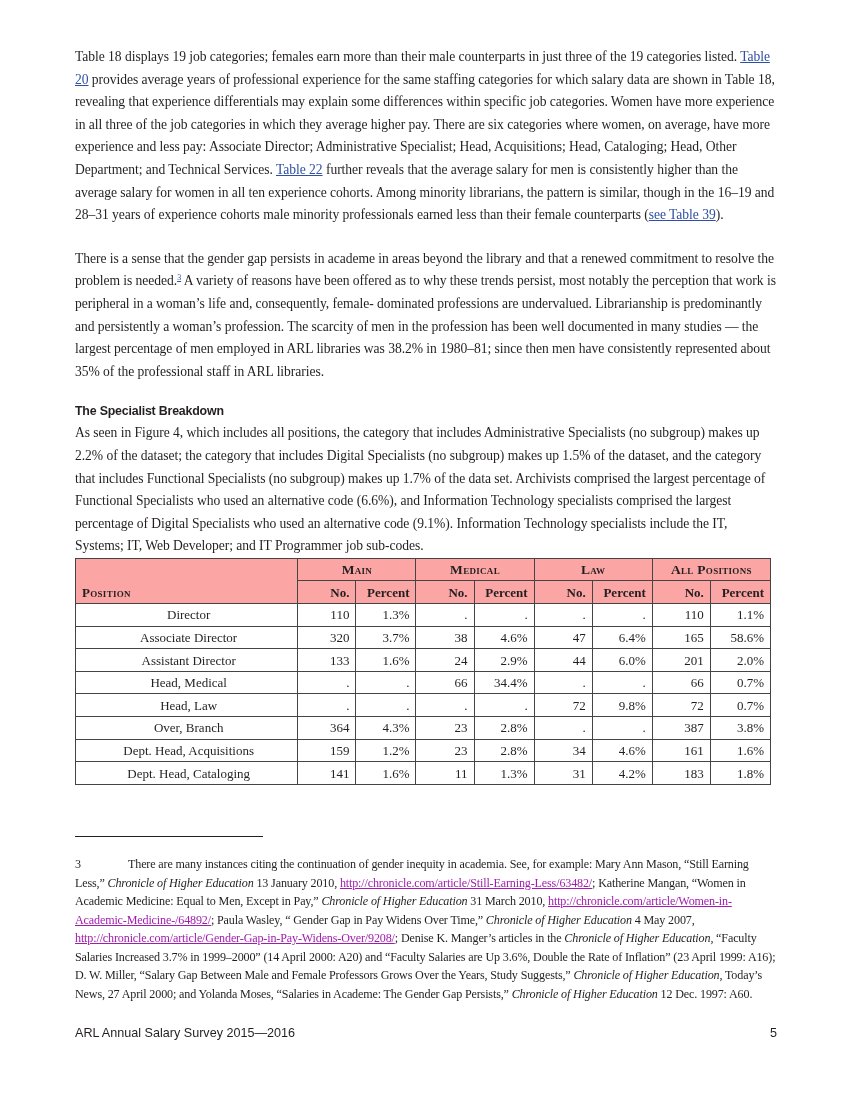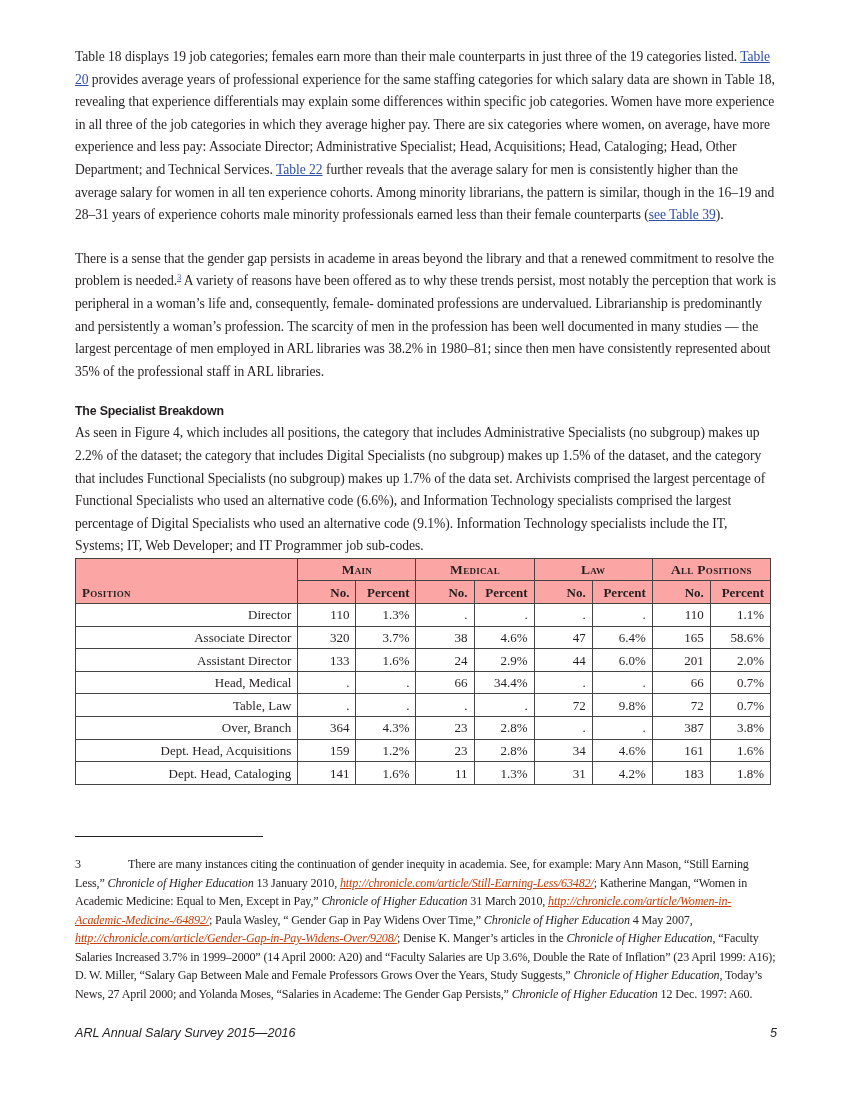--- a/index.html
+++ b/index.html
@@ -27,35 +27,35 @@
       border-collapse: collapse; width: 696px; font-size: 13px;
     }
     table.dist td, table.dist th {
       border: 1px solid #444; padding: 0 6px; height: 21.6px; line-height: 21px;
     }
     table.dist thead th { background: #fca5a5; font-weight: bold; }
     table.dist th.grp { text-align: center; font-variant: small-caps; font-size: 13.5px; letter-spacing: 0.3px; }
     table.dist th.pos { text-align: left; vertical-align: bottom; font-variant: small-caps; font-size: 13px; letter-spacing: 0.3px; }
     table.dist th.sub { text-align: right; }
     table.dist td { text-align: right; }
-    table.dist td.name { text-align: right; padding-left: 10px; }
+    table.dist td.name { text-align: center; padding-left: 10px; }
     col.c-pos { width: 222px; }
     col.c-no { width: 58px; }
     col.c-pct { width: 60px; }
     .rule { position: absolute; left: 75px; top: 836px; width: 188px; border-top: 1px solid #231f20; }
     .footnote {
       position: absolute; left: 75px; top: 855px; width: 706px;
       font-size: 12.1px; line-height: 18.5px; letter-spacing: -0.15px;
     }
     .footnote .num { display: inline-block; width: 53px; }
-    .footnote a { color: #c2410c; text-decoration: underline; font-style: italic; }
+    .footnote a { color: #a21caf; text-decoration: underline; }
     .footer {
       position: absolute; left: 75px; top: 1026px; width: 702px;
       font-family: "Liberation Sans", "DejaVu Sans", sans-serif; font-size: 12.6px;
-      display: flex; justify-content: space-between; font-style: italic;
+      display: flex; justify-content: space-between;
     }
   </style>
 </head>
 <body>
 
 <div class="page">
 
   <p class="body"><span>Table 18 displays 19 job categories; females earn more than their male counterparts in just three of the 19 categories listed. </span><a class="lnk" href="#">Table 20</a><span> provides average years of professional experience for the same staffing categories for which salary data are shown in Table 18, revealing that experience differentials may explain some differences within specific job categories. Women have more experience in all three of the job categories in which they average higher pay. There are six categories where women, on average, have more experience and less pay: Associate Director; Administrative Specialist; Head, Acquisitions; Head, Cataloging; Head, Other Department; and Technical Services. </span><a class="lnk" href="#">Table 22</a><span> further reveals that the average salary for men is consistently higher than the average salary for women in all ten experience cohorts. Among minority librarians, the pattern is similar, though in the 16–19 and 28–31 years of experience cohorts male minority professionals earned less than their female counterparts (</span><a class="lnk" href="#">see Table 39</a><span>).</span></p>
 
   <p class="body"><span>There is a sense that the gender gap persists in academe in areas beyond the library and that a renewed commitment to resolve the problem is needed.</span><sup class="fn">3</sup><span> A variety of reasons have been offered as to why these trends persist, most notably the perception that work is peripheral in a woman’s life and, consequently, female- dominated professions are undervalued. Librarianship is predominantly and persistently a woman’s profession. The scarcity of men in the profession has been well documented in many studies — the largest percentage of men employed in ARL libraries was 38.2% in 1980–81; since then men have consistently represented about 35% of the professional staff in ARL libraries.</span></p>
@@ -134,21 +134,21 @@
           <td>.</td>
           <td>.</td>
           <td>66</td>
           <td>34.4%</td>
           <td>.</td>
           <td>.</td>
           <td>66</td>
           <td>0.7%</td>
         </tr>
         <tr>
-          <td class="name">Table, Law</td>
+          <td class="name">Head, Law</td>
           <td>.</td>
           <td>.</td>
           <td>.</td>
           <td>.</td>
           <td>72</td>
           <td>9.8%</td>
           <td>72</td>
           <td>0.7%</td>
         </tr>
         <tr>

